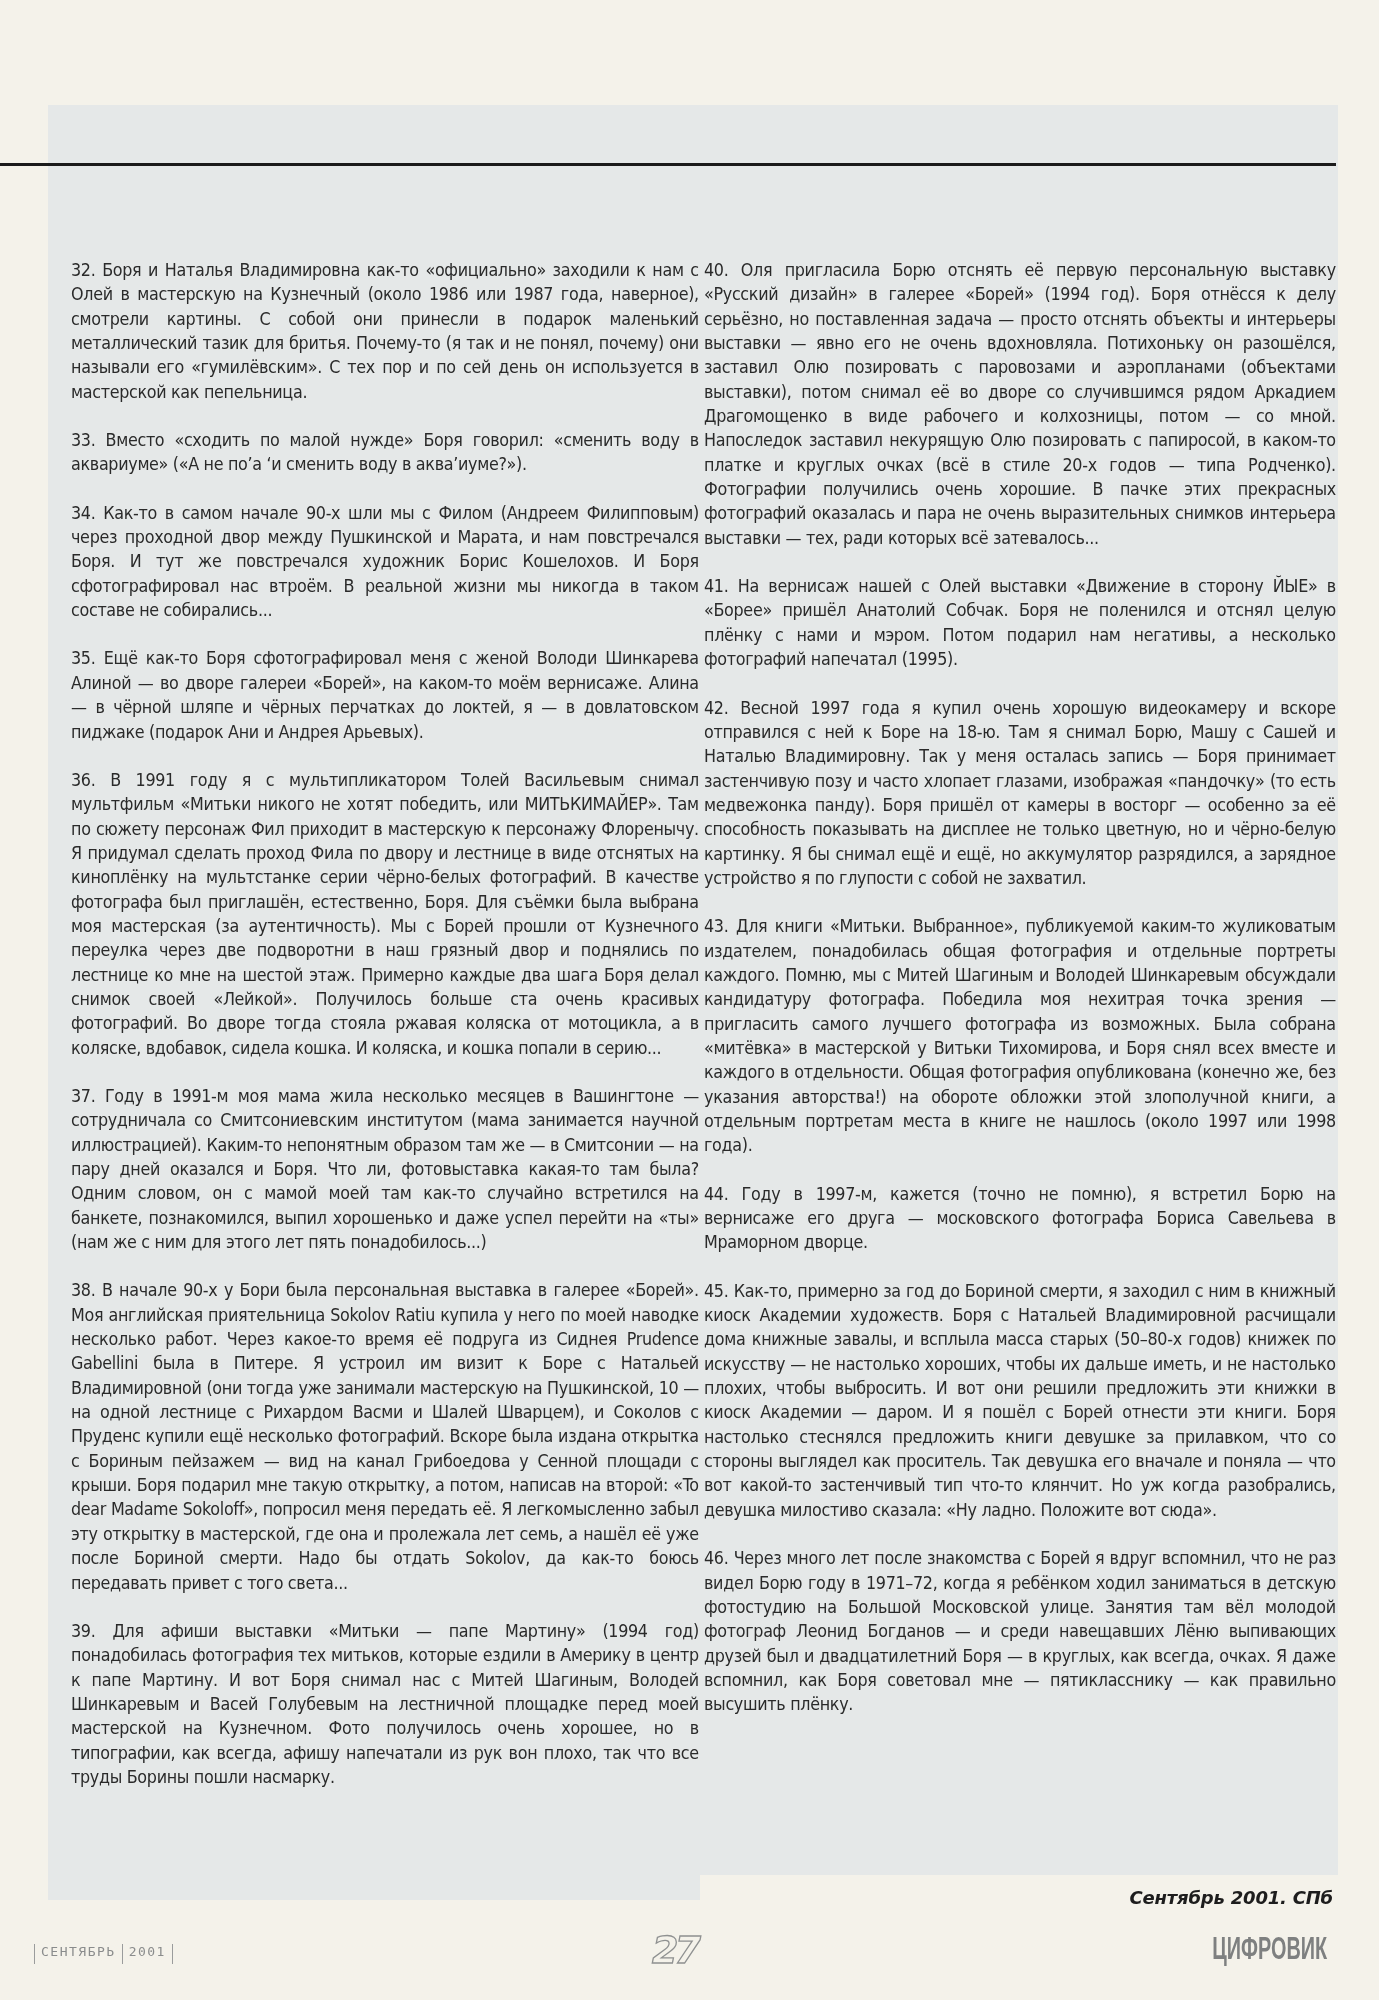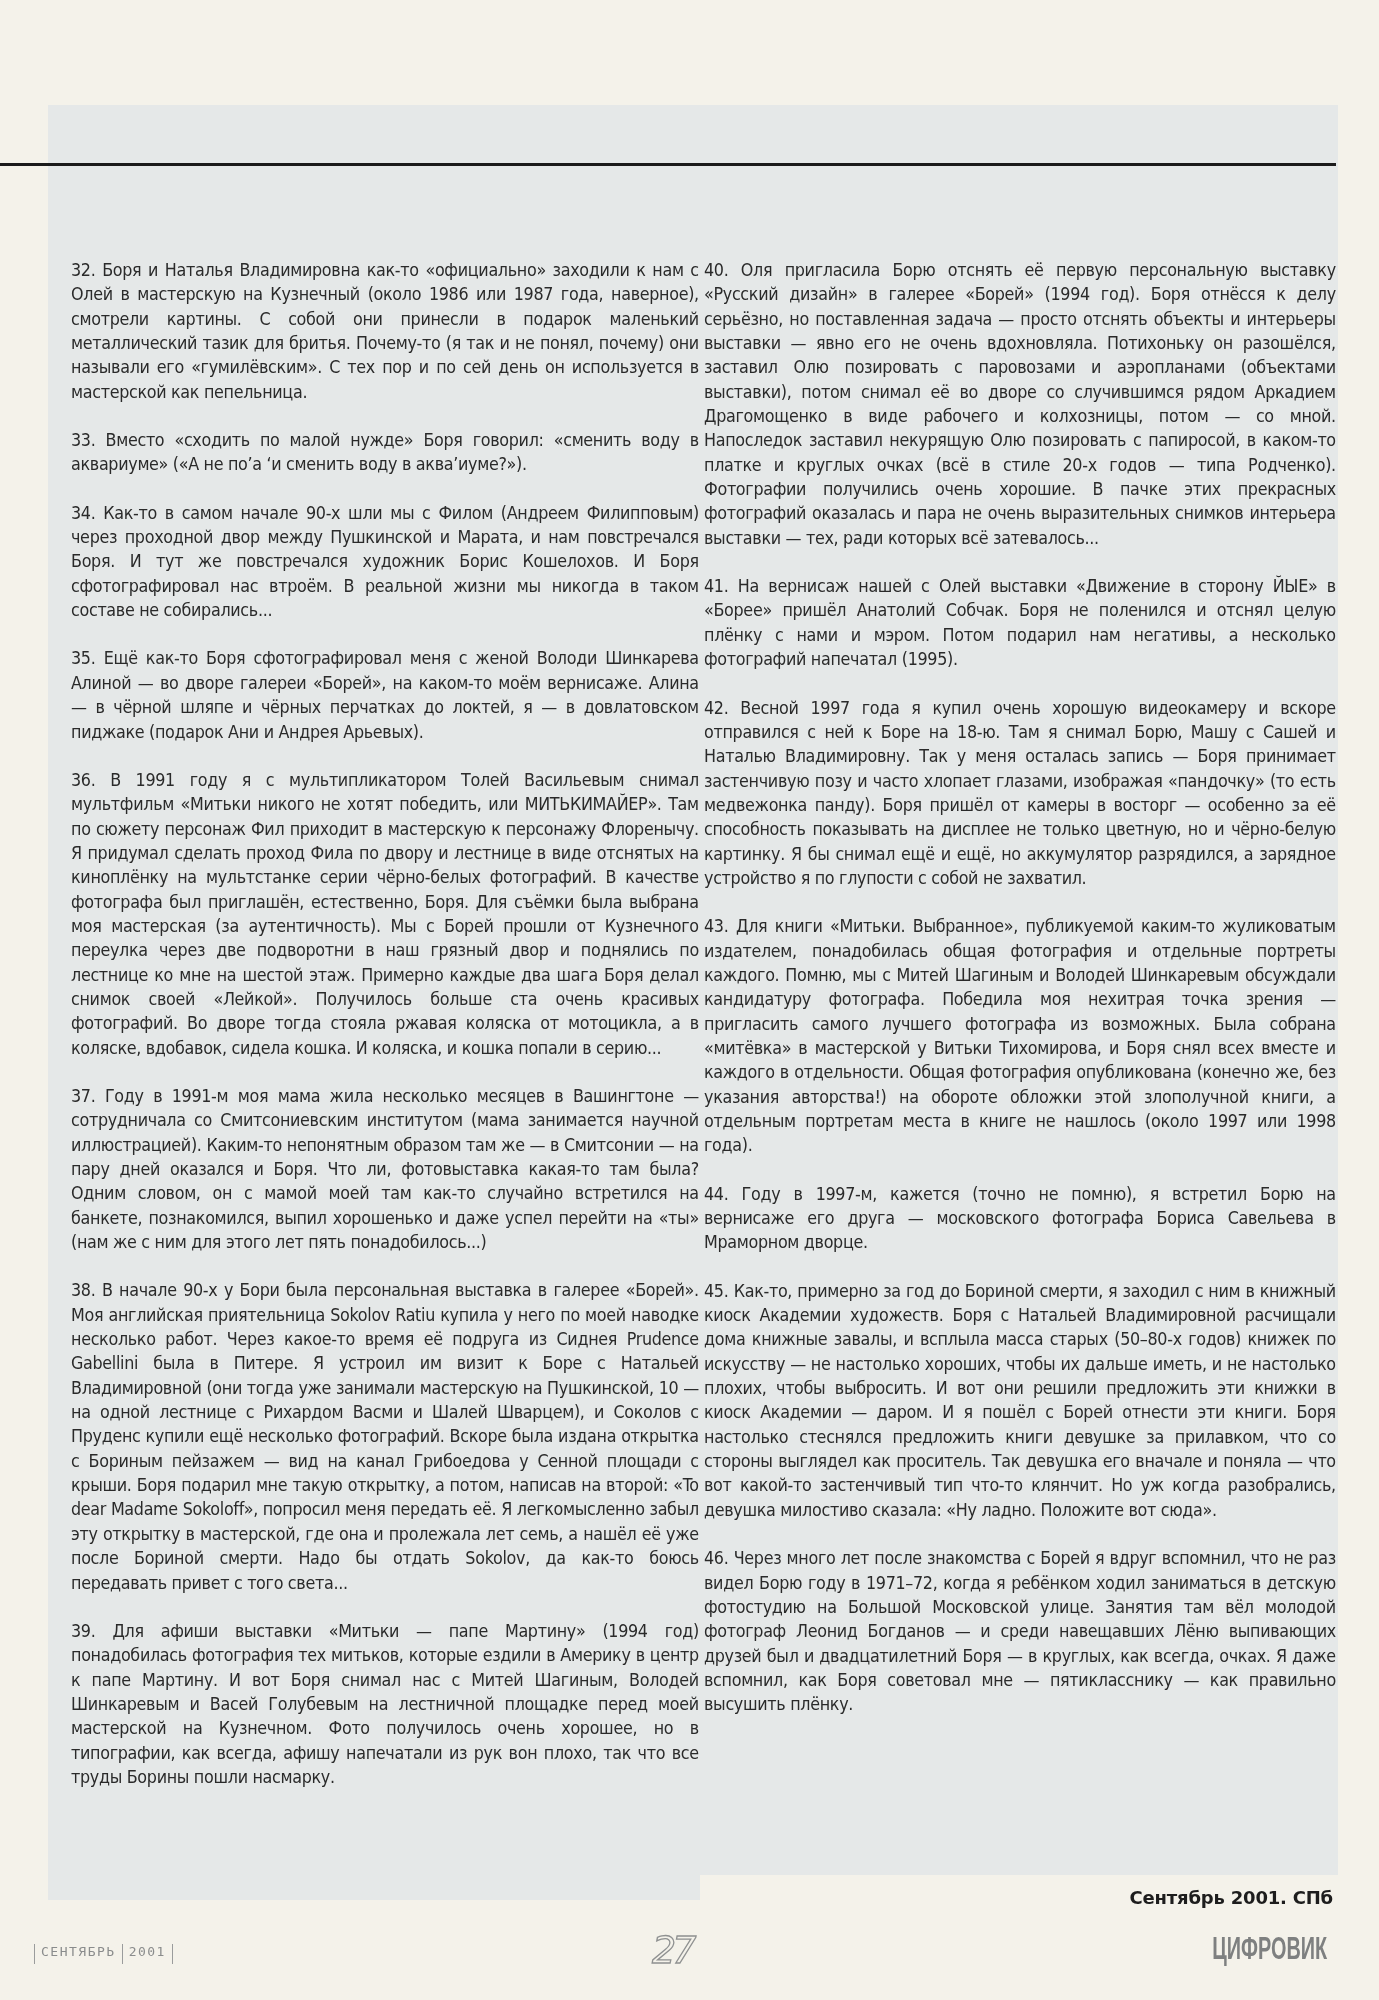--- a/index.html
+++ b/index.html
@@ -24,32 +24,32 @@
   .col {
     position: absolute; top: 258px; width: 628px;
     font-size: 17.2px; line-height: 24.35px;
     text-align: justify; letter-spacing: -0.35px;
   }
   .col.left { left: 43px; margin-left: 28px; }
   .col.right { left: 704px; width: 632px; }
   .para { margin: 0 0 24px 0; transform: scaleX(0.93); transform-origin: left top; width: 107.5%; }
   .signature {
     position: absolute; right: 46px; top: 1887px;
-    font-weight: bold; font-size: 18px; color: #1d1d1d;
+    font-weight: bold; font-style: italic; font-size: 18px; color: #1d1d1d;
     letter-spacing: -0.2px;
   }
   .footer-issue {
     position: absolute; left: 34px; top: 1944px;
     font-family: "DejaVu Sans Mono", monospace; font-size: 13px; color: #8a8c8c;
     letter-spacing: 1.5px; display: flex; gap: 6px;
   }
   .footer-issue .sep { display: inline-block; width: 1px; height: 20px; background: #9a9c9c; }
   .page-number {
     position: absolute; left: 652px; top: 1928px;
-    font-family: "DejaVu Sans", sans-serif; font-weight: normal; font-style: italic;
+    font-family: "DejaVu Sans", sans-serif; font-weight: bold; font-style: italic;
     font-size: 38px; color: #f4f2ea; letter-spacing: -4px;
     -webkit-text-stroke: 1.3px #8f9191;
   }
   .brand-logo {
     position: absolute; right: 52px; top: 1930px;
     font-family: "Liberation Sans", sans-serif; font-weight: bold; font-size: 32px;
     color: #7e8080; transform: scaleX(0.62); transform-origin: right top; letter-spacing: 0px;
   }
 </style>
 </head>

